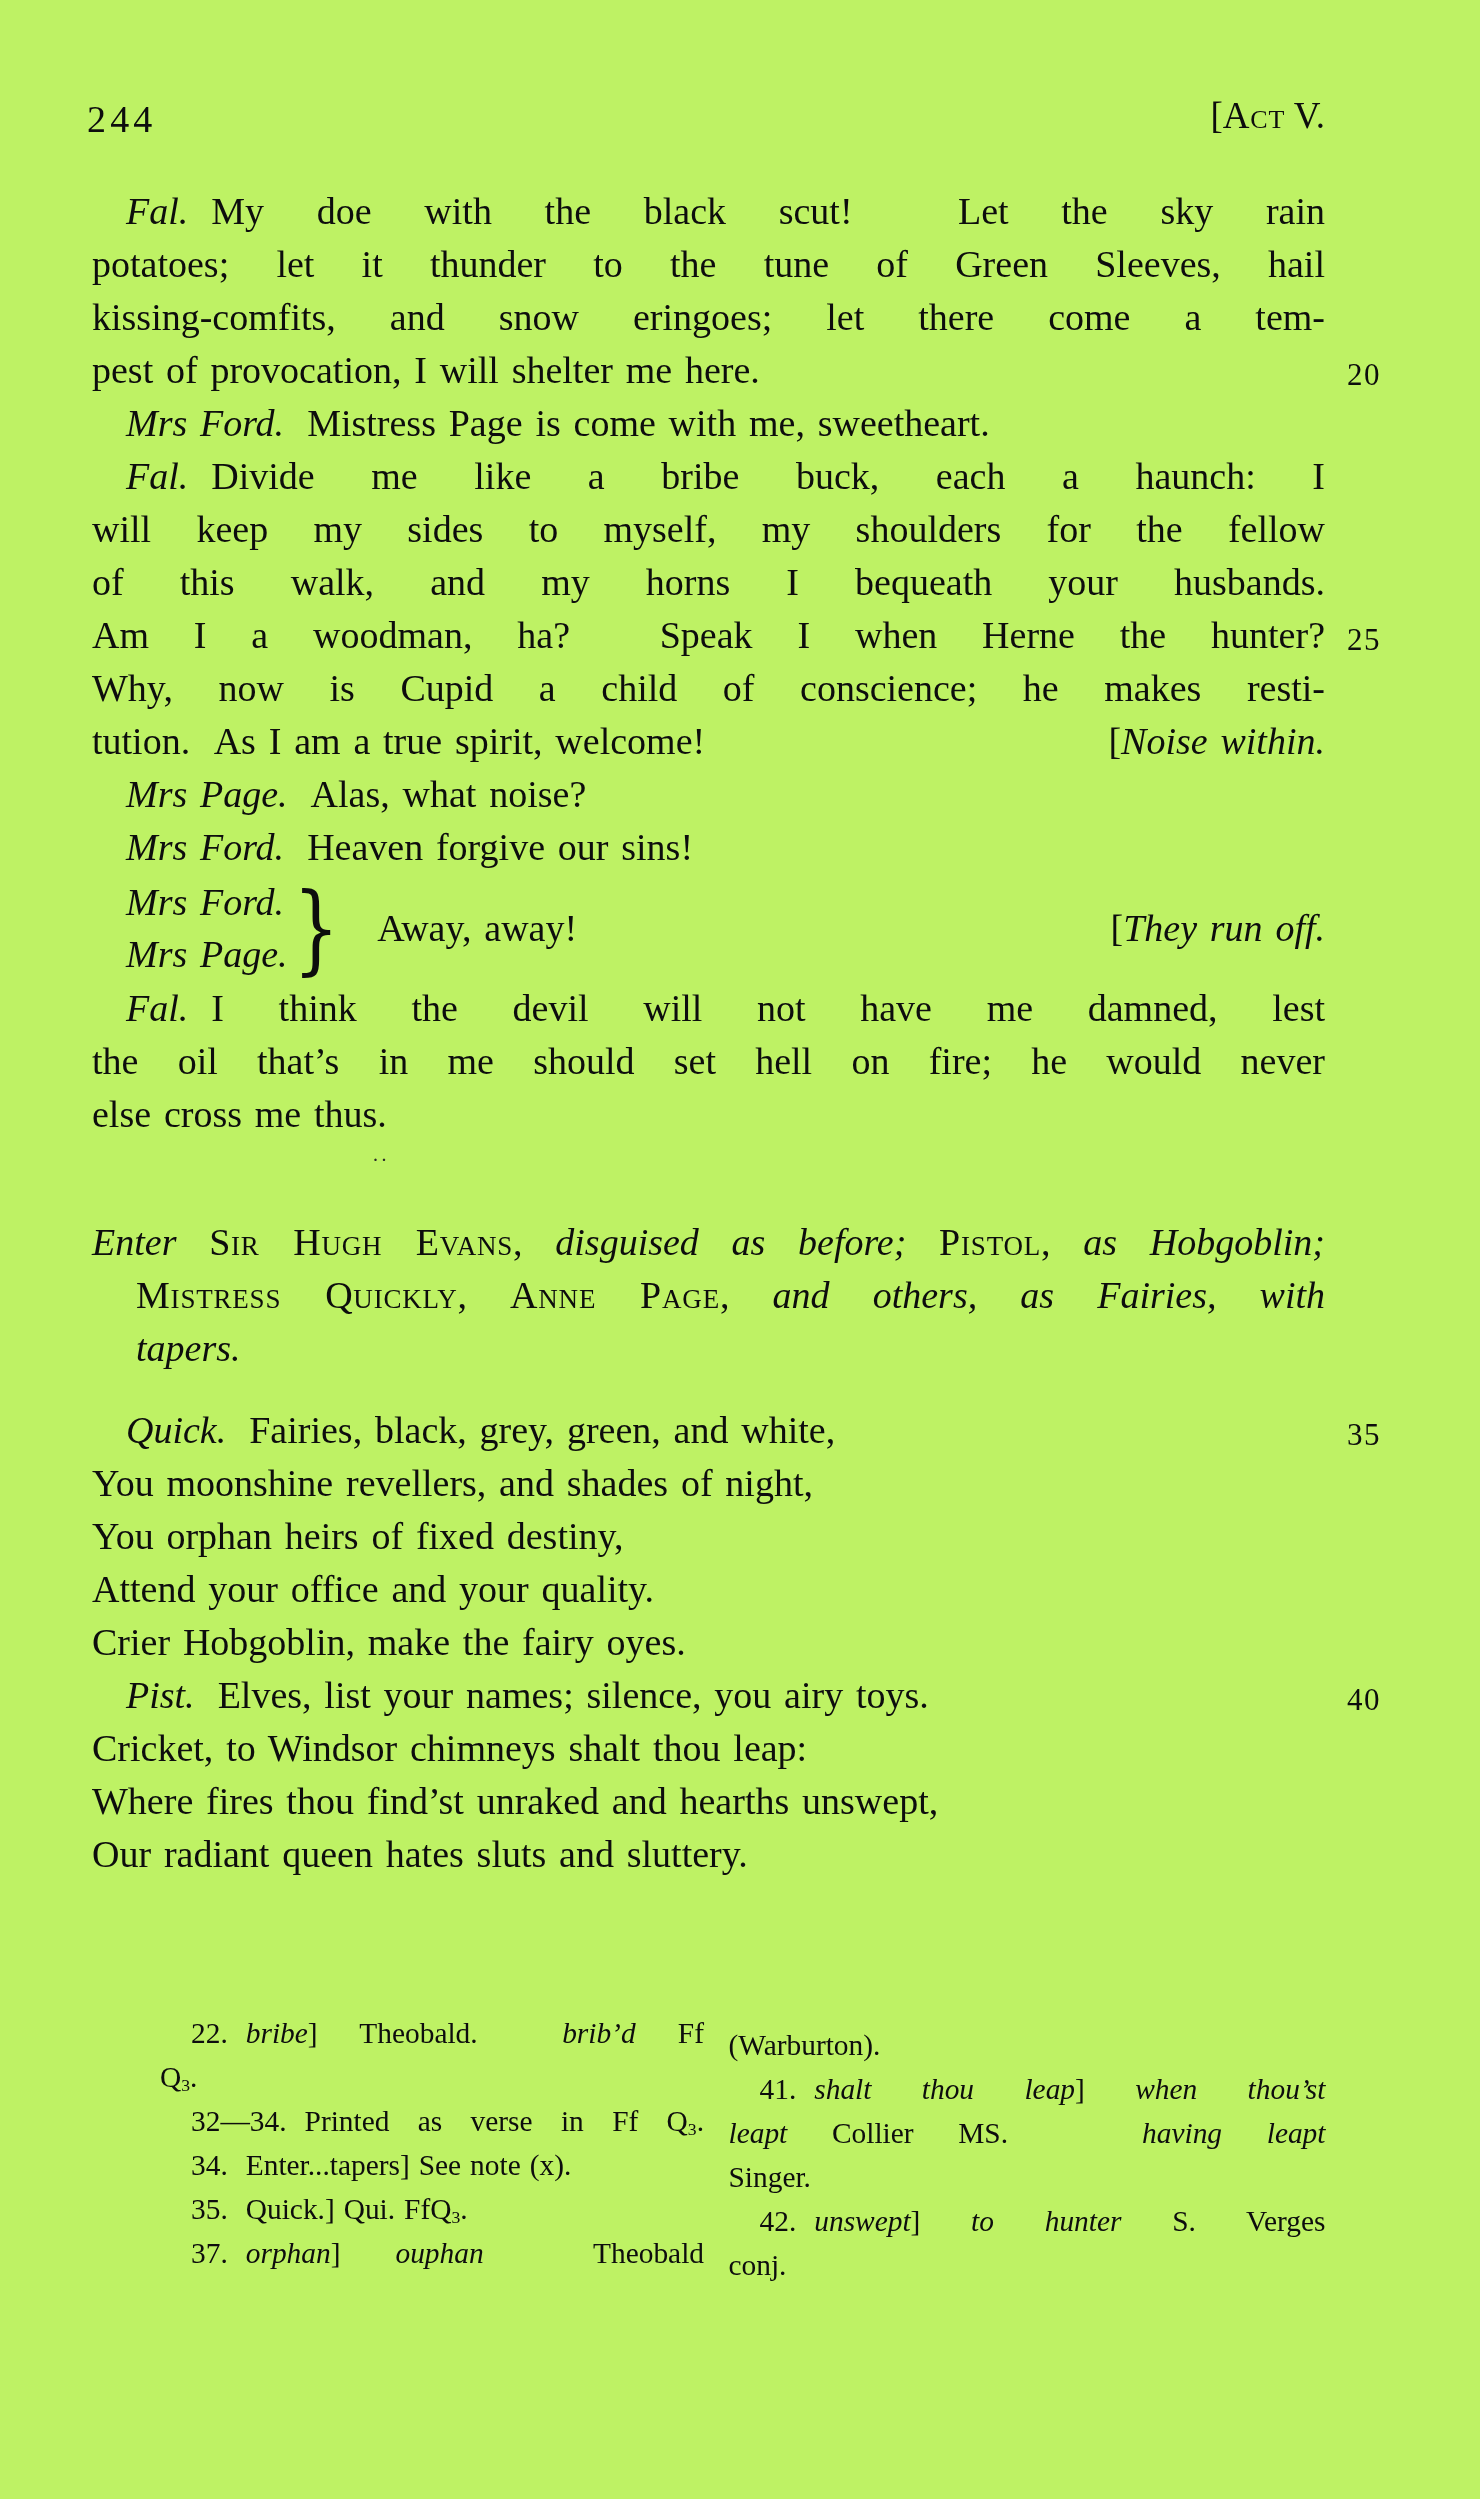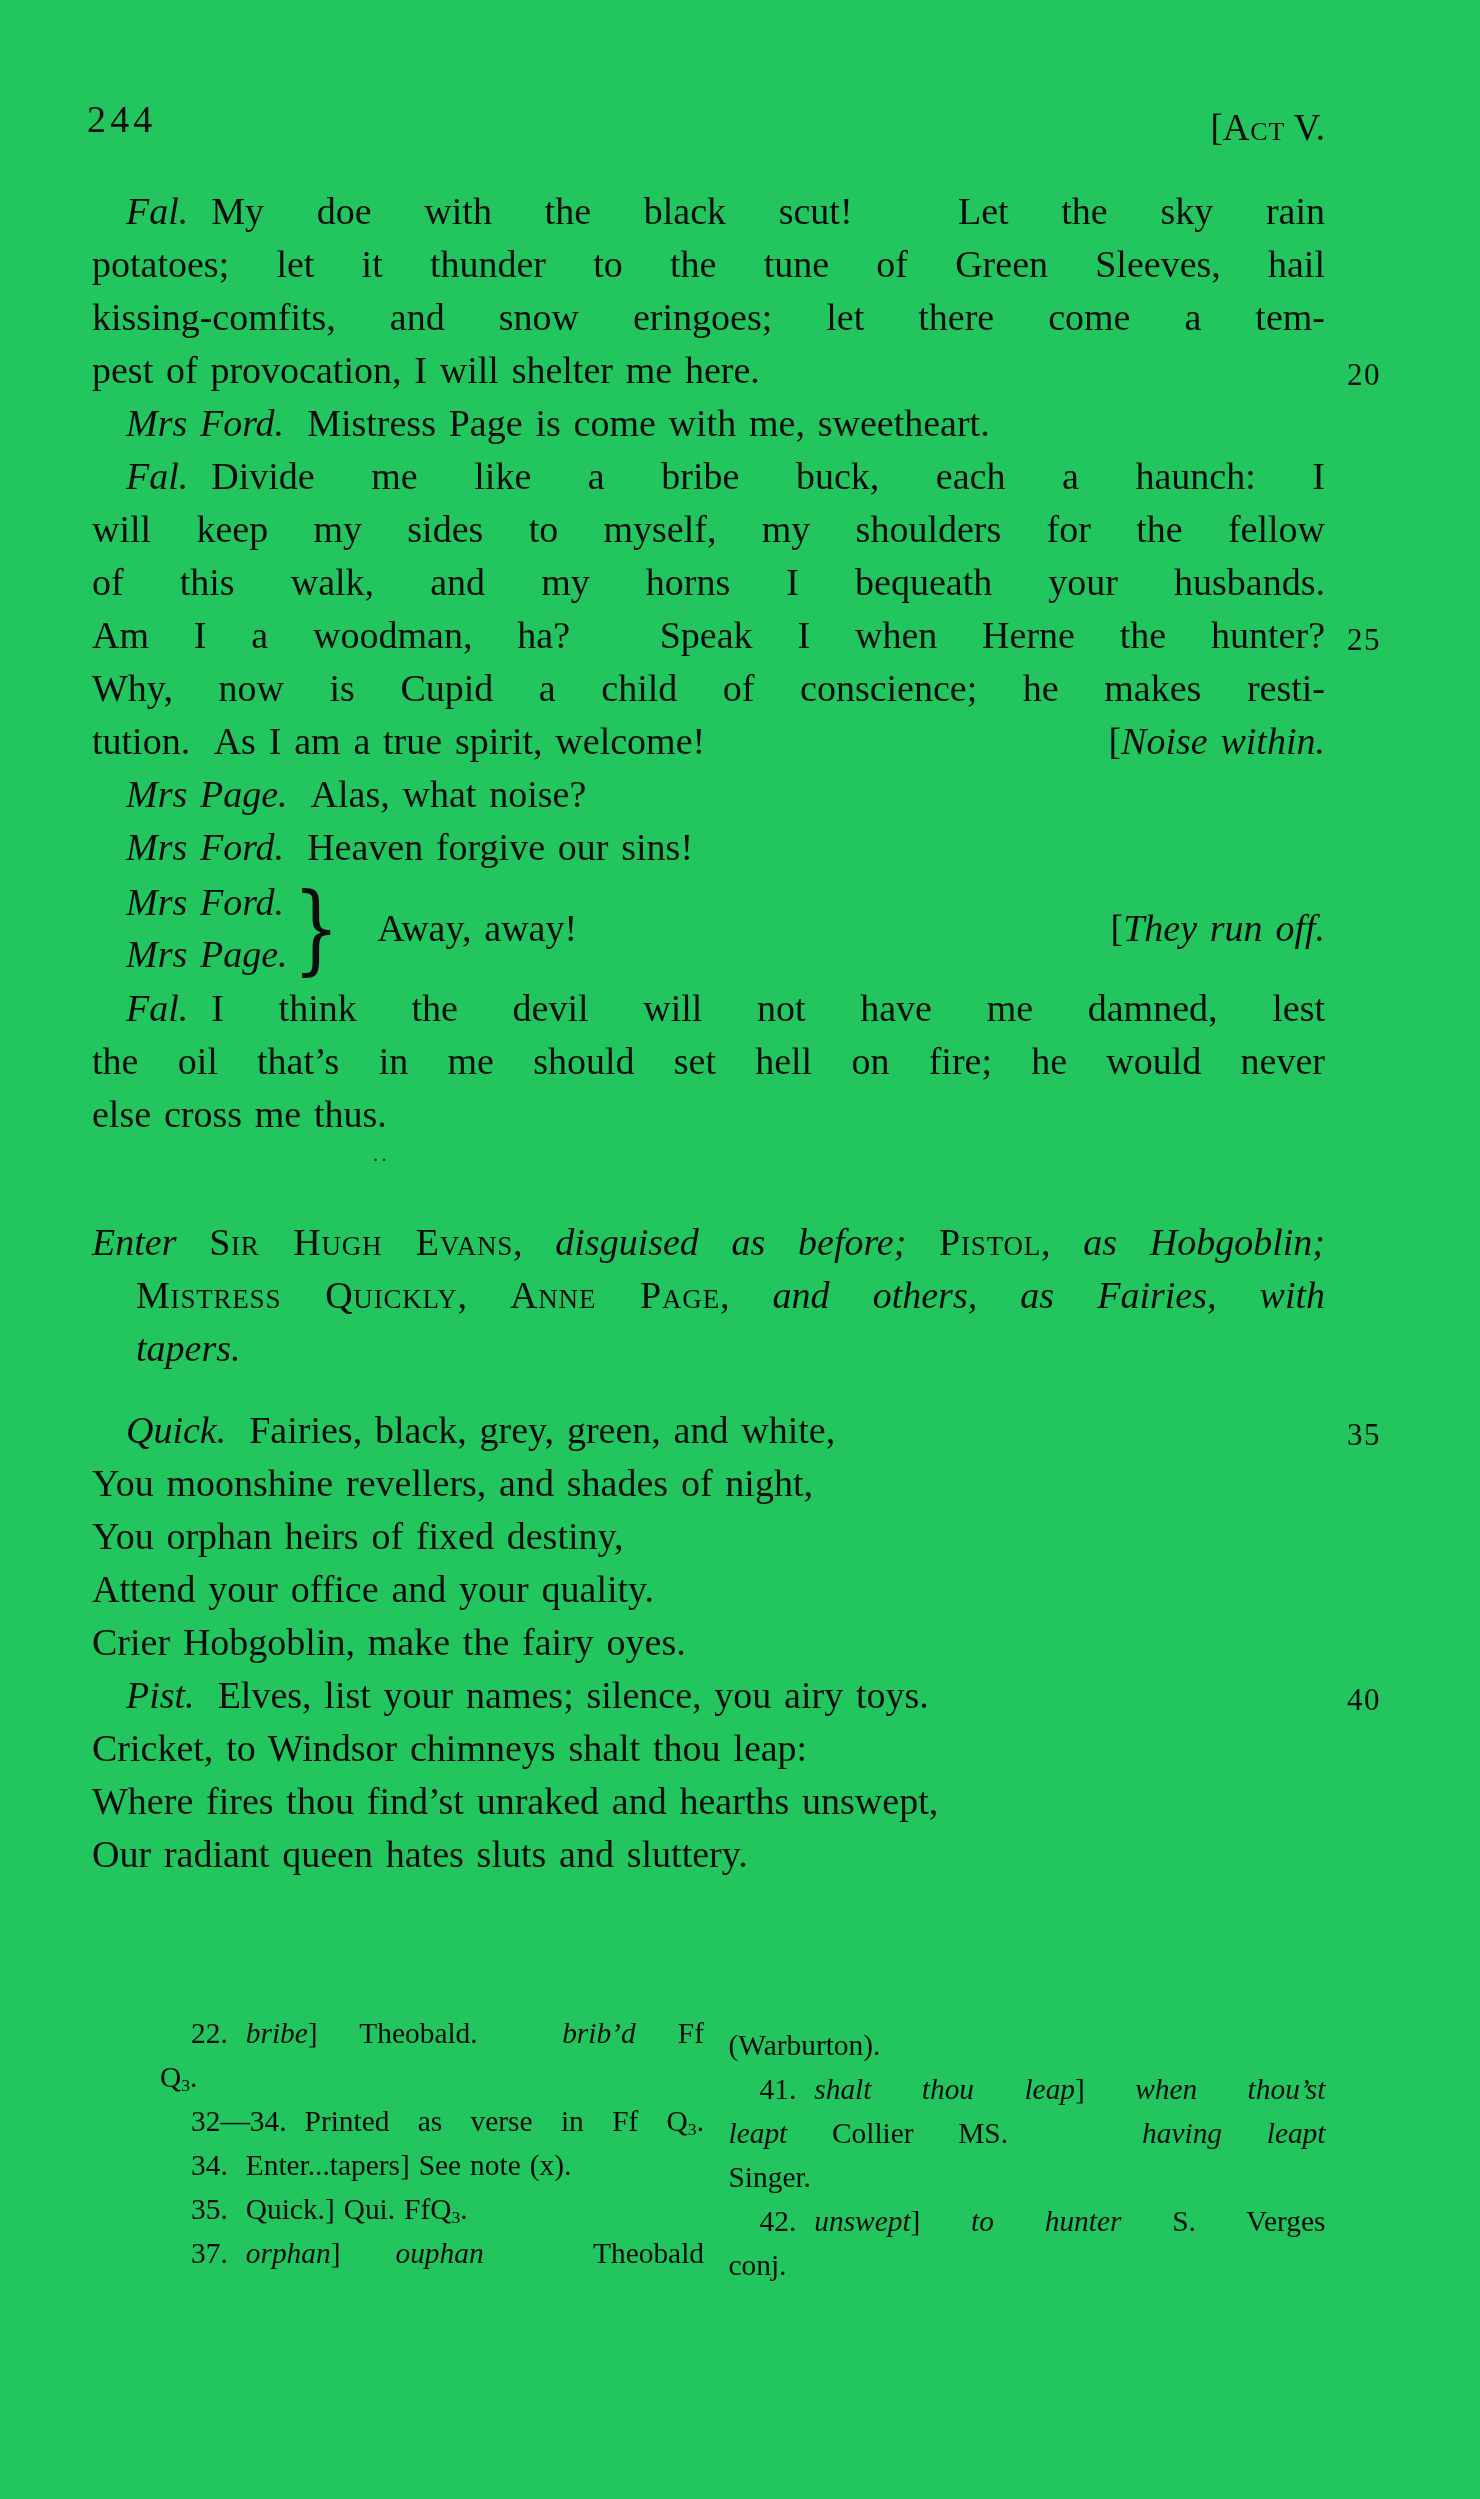--- a/index.html
+++ b/index.html
@@ -9,21 +9,21 @@
     margin:0 auto;
     background:#ffffff;
     color:#0d0d0d;
     font-family:"Liberation Serif","DejaVu Serif",serif;
     overflow:hidden;
   }
   
   .hdr{position:absolute;left:92px;top:92px;width:1233px;height:57px;}
   .pgnum{position:absolute;left:-4.9px;top:4.9px;font-size:38px;letter-spacing:4.1px;}
   .rtitle{position:absolute;left:0;right:0;text-align:center;font-style:italic;font-size:41px;letter-spacing:4.9px;word-spacing:8.2px;}
-  .act{position:absolute;right:0;top:1.6px;font-size:37px;margin-top:12px;}
+  .act{position:absolute;right:0;top:1.6px;font-size:37px;}
   
   .bodytxt{position:absolute;left:92px;top:185px;width:1233px;}
   .bl{position:relative;font-size:38px;line-height:53px;height:53px;white-space:pre-wrap;word-spacing:3.3px;}
   .bl.ind{padding-left:34px;}
   .bl.ind2{padding-left:44px;}
   .bl.j{text-align:justify;text-align-last:justify;}
   .s-i{font-style:italic;}
   .s-sp{font-style:italic;margin-right:23px;}
   .s-sc{font-variant:small-caps;letter-spacing:0.8px;}
   .s-sub{font-size:0.6em;position:relative;top:0.2em;}
@@ -43,21 +43,21 @@
   .fns{position:absolute;left:160px;top:2011px;display:flex;gap:24.5px;}
   .fncol{width:544px;}
   .fncol.right{width:597px;margin-top:11.5px;}
   .fl{position:relative;font-size:29.4px;line-height:44px;height:44px;white-space:pre-wrap;word-spacing:1.6px;}
   .fl.ind{padding-left:31px;}
   .fl.j{text-align:justify;text-align-last:justify;}
 </style>
 </head>
 <body>
 
-<div class="page" style="background: #22c55e; color: rgb(13, 13, 13);">
+<div class="page" style="background: #bef264; color: rgb(13, 13, 13);">
 
   <div class="hdr">
     <span class="pgnum">244</span>
     <span class="act" id="act-label"><span>[</span><span class="s-sc">Act</span><span> V.</span></span>
   </div>
 
   <div class="bodytxt" id="body-lines">
       <div class="bl ind j"><span class="s-sp">Fal.</span><span>My doe with the black scut!  Let the sky rain</span></div>
       <div class="bl j"><span>potatoes; let it thunder to the tune of Green Sleeves, hail</span></div>
       <div class="bl j"><span>kissing-comfits, and snow eringoes; let there come a tem-</span></div>

